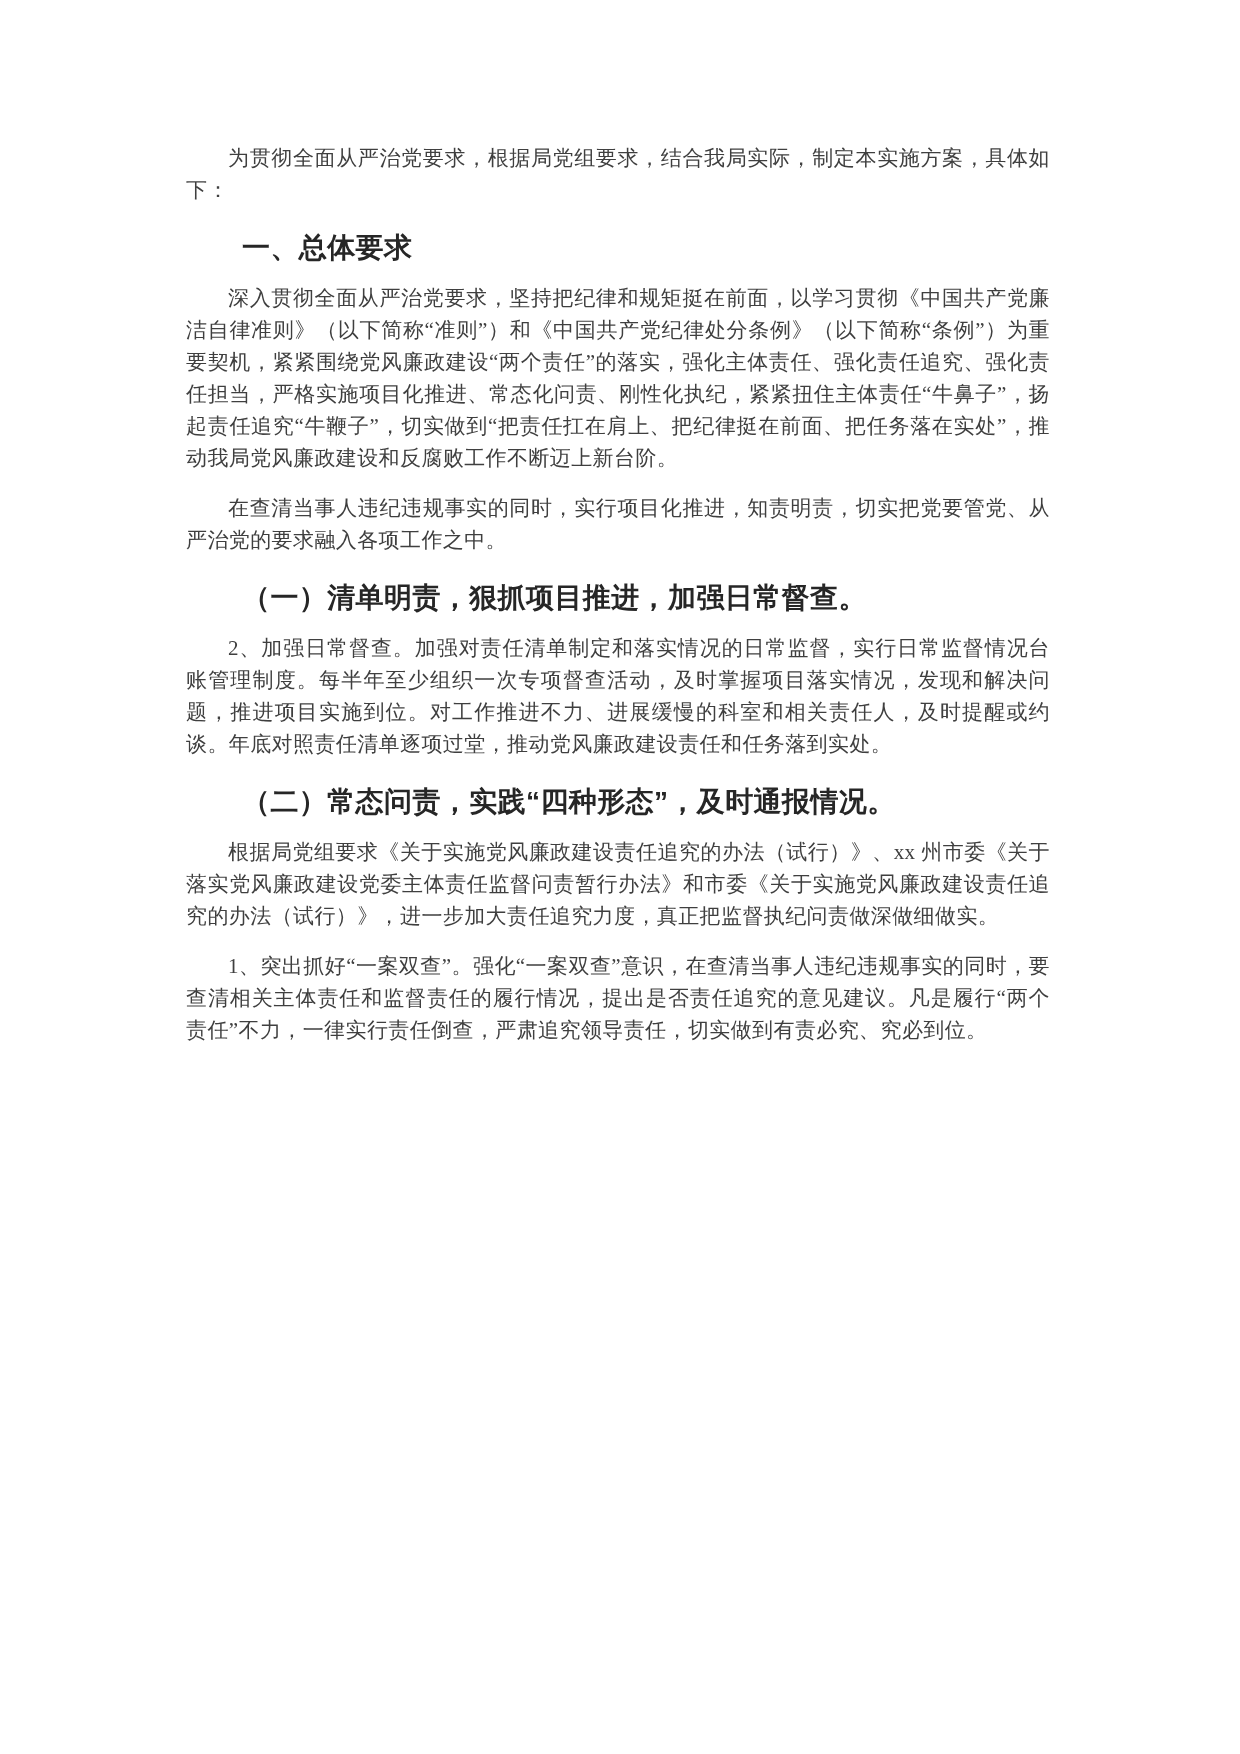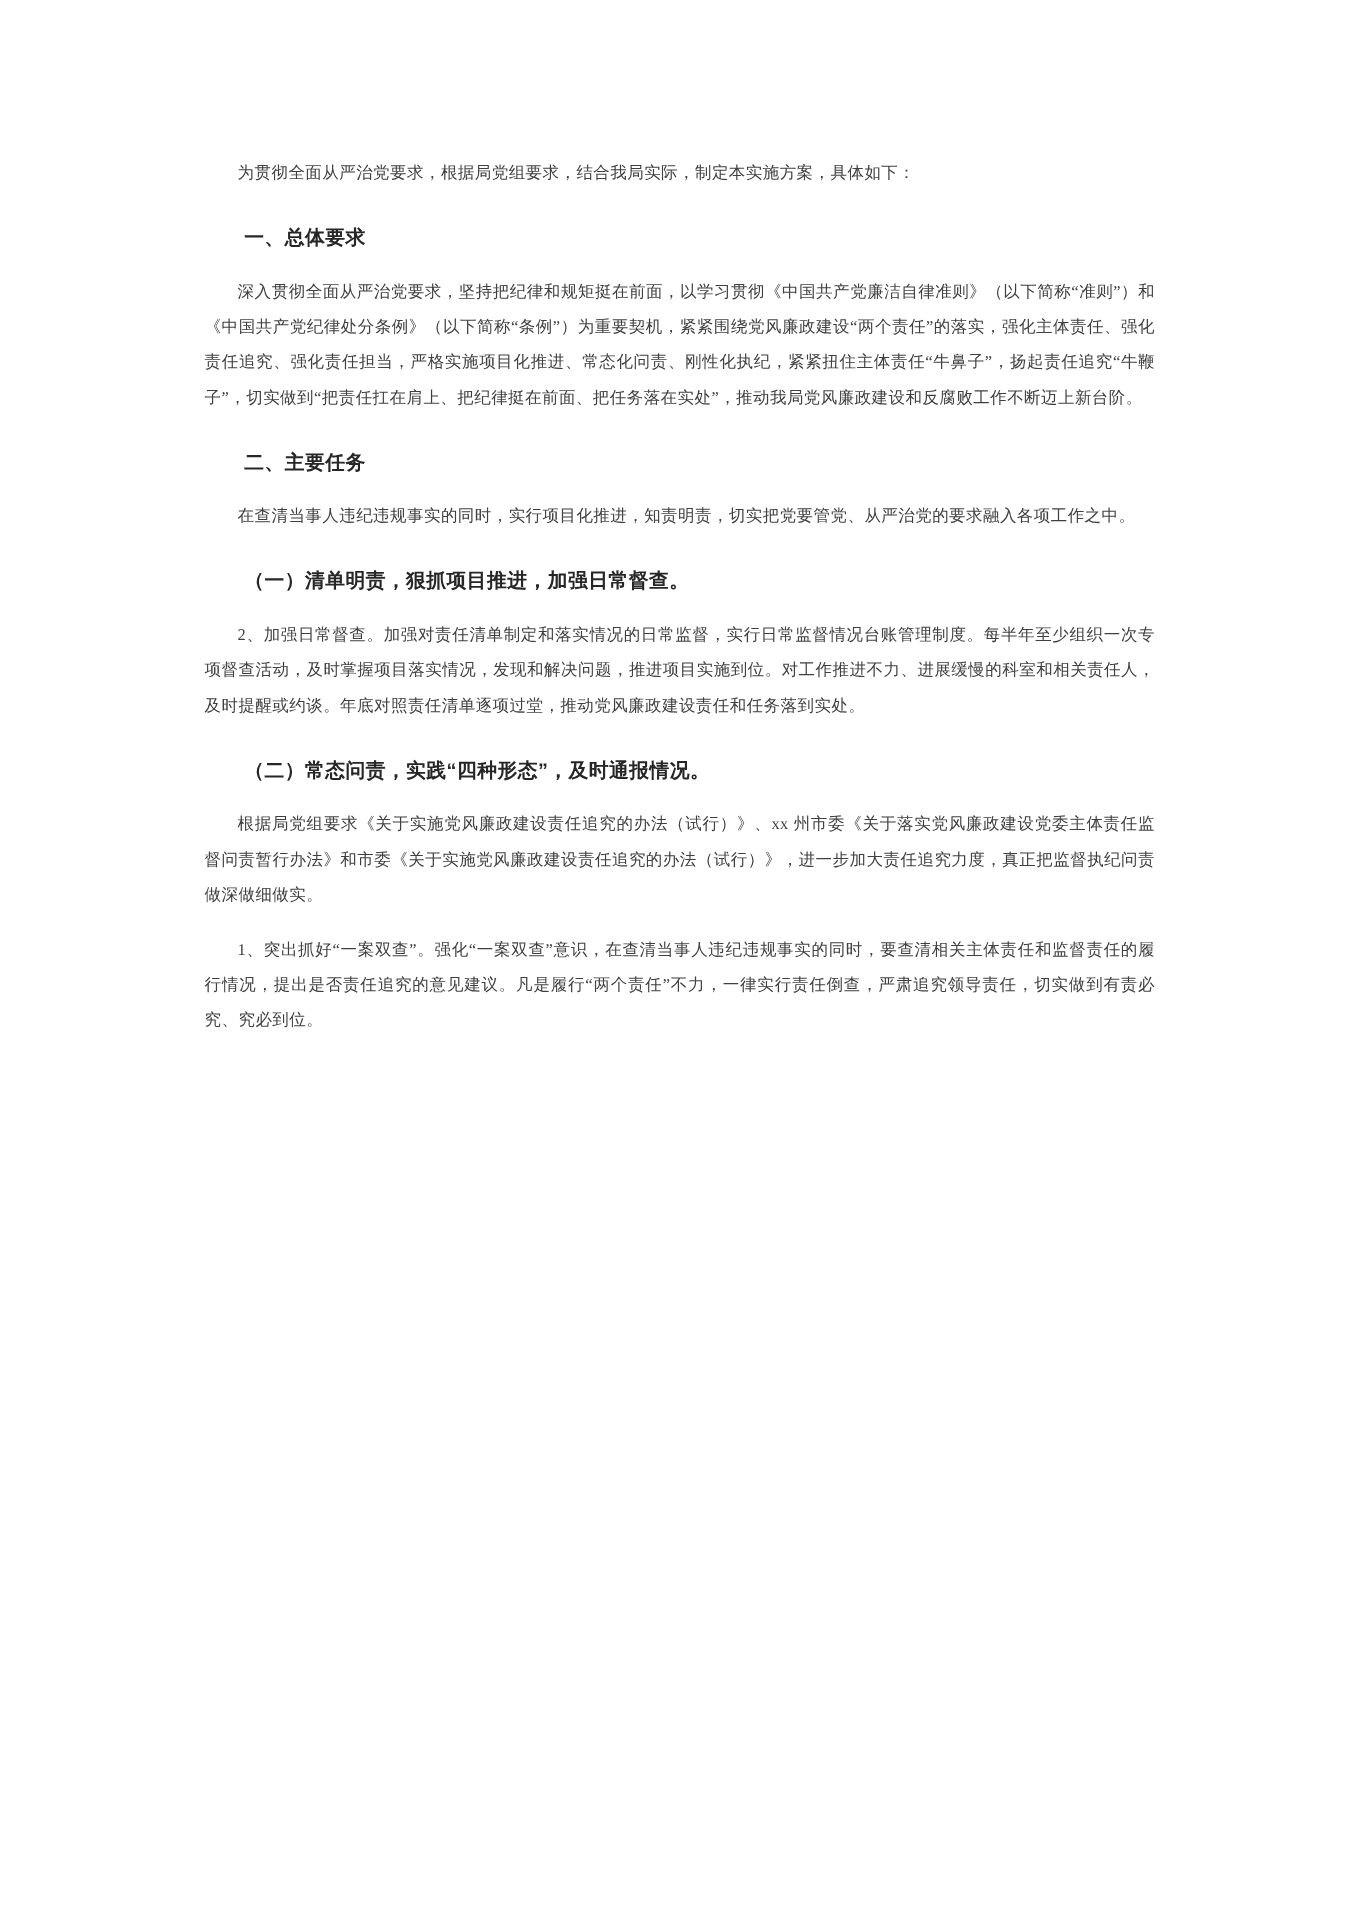--- a/index.html
+++ b/index.html
@@ -11,46 +11,45 @@
     position: relative;
     width: 1240px;
     min-height: 1754px;
     box-sizing: border-box;
     margin: 0 auto;
     background: #ffffff;
     padding: 142px 190px 80px 186px;
   }
   .para {
     font-family: "Liberation Serif", "DejaVu Serif", serif;
-    font-size: 15px;
+    font-size: 21px;
     line-height: 32px;
     color: #3f3f3f;
     text-align: justify;
     text-indent: 2em;
     margin: 0 0 18px 0;
     letter-spacing: 0.4px;
   }
   .heading-l1, .heading-l2 {
     font-family: "Liberation Sans", "DejaVu Sans", sans-serif;
-    font-size: 18px;
+    font-size: 28px;
     line-height: 32px;
     font-weight: 700;
     color: #262626;
     text-indent: 2em;
     margin: 26px 0 18px 0;
     letter-spacing: 0.4px;
   }
 </style>
 </head>
 <body>
 
 <div class="page">
   <p class="para">为贯彻全面从严治党要求，根据局党组要求，结合我局实际，制定本实施方案，具体如下：</p>
   <h2 class="heading-l1">一、总体要求</h2>
   <p class="para">深入贯彻全面从严治党要求，坚持把纪律和规矩挺在前面，以学习贯彻《中国共产党廉洁自律准则》（以下简称“准则”）和《中国共产党纪律处分条例》（以下简称“条例”）为重要契机，紧紧围绕党风廉政建设“两个责任”的落实，强化主体责任、强化责任追究、强化责任担当，严格实施项目化推进、常态化问责、刚性化执纪，紧紧扭住主体责任“牛鼻子”，扬起责任追究“牛鞭子”，切实做到“把责任扛在肩上、把纪律挺在前面、把任务落在实处”，推动我局党风廉政建设和反腐败工作不断迈上新台阶。</p>
-  <h2 class="heading-l1">二、主要任务</h2>
   <p class="para">在查清当事人违纪违规事实的同时，实行项目化推进，知责明责，切实把党要管党、从严治党的要求融入各项工作之中。</p>
   <h3 class="heading-l2">（一）清单明责，狠抓项目推进，加强日常督查。</h3>
   <p class="para">2、加强日常督查。加强对责任清单制定和落实情况的日常监督，实行日常监督情况台账管理制度。每半年至少组织一次专项督查活动，及时掌握项目落实情况，发现和解决问题，推进项目实施到位。对工作推进不力、进展缓慢的科室和相关责任人，及时提醒或约谈。年底对照责任清单逐项过堂，推动党风廉政建设责任和任务落到实处。</p>
   <h3 class="heading-l2">（二）常态问责，实践“四种形态”，及时通报情况。</h3>
   <p class="para">根据局党组要求《关于实施党风廉政建设责任追究的办法（试行）》、xx 州市委《关于落实党风廉政建设党委主体责任监督问责暂行办法》和市委《关于实施党风廉政建设责任追究的办法（试行）》，进一步加大责任追究力度，真正把监督执纪问责做深做细做实。</p>
   <p class="para">1、突出抓好“一案双查”。强化“一案双查”意识，在查清当事人违纪违规事实的同时，要查清相关主体责任和监督责任的履行情况，提出是否责任追究的意见建议。凡是履行“两个责任”不力，一律实行责任倒查，严肃追究领导责任，切实做到有责必究、究必到位。</p>
 </div>
 
 </body></html>

